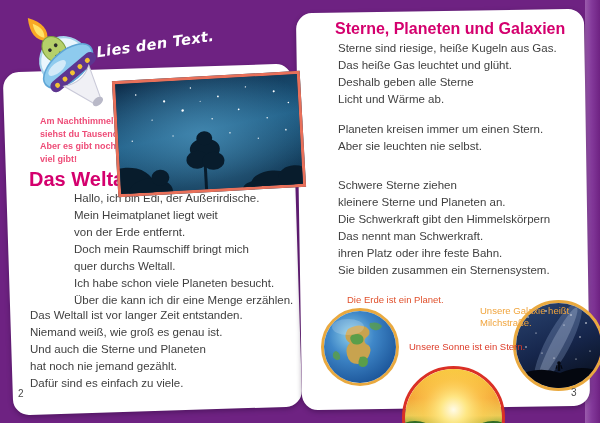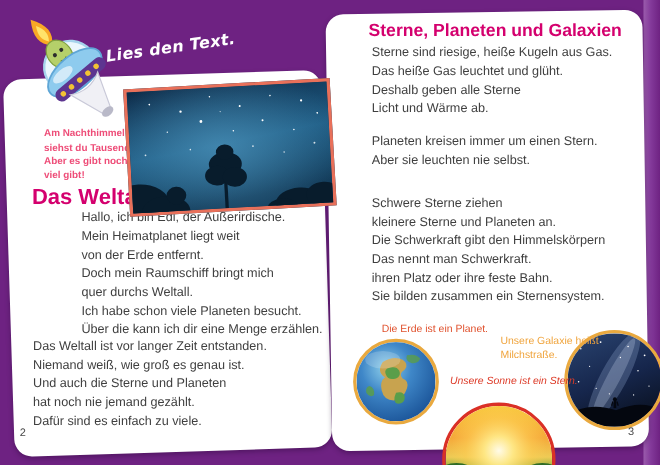--- a/index.html
+++ b/index.html
@@ -24,22 +24,22 @@
   .heading-left{left:29px;top:168px;font-size:20px;}
   .heading-right{left:335px;top:20px;font-size:16px;}
   .intro{position:absolute;left:40px;top:115px;width:130px;color:var(--intro-pink,#ee4d78);
          font-size:9px;line-height:12.5px;font-weight:700;z-index:2;}
   .pagenum{position:absolute;color:#4a4a4a;font-size:10px;z-index:2;}
   .pagenum-2{left:18px;top:388px;}
   .pagenum-3{left:571px;top:387px;}
 
   .caption{position:absolute;font-size:9.5px;line-height:11.5px;z-index:3;}
   .cap-earth{left:347px;top:294px;color:var(--caption-earth,#e0512d);}
-  .cap-galaxy{left:455px;top:305px;color:var(--caption-galaxy,#f0a43c);}
-  .cap-sun{left:409px;top:341px;color:var(--caption-sun,#dd3b28);font-style:italic;}
+  .cap-galaxy{left:480px;top:305px;color:var(--caption-galaxy,#f0a43c);}
+  .cap-sun{left:409px;top:341px;color:var(--caption-sun,#dd3b28);}
 
   .photo{
     position:absolute;left:115px;top:76px;width:182px;height:110px;z-index:2;
     border:3px solid var(--photo-border,#e8705a);transform:rotate(-3.2deg);
     background:#123a58;
   }
   .photo svg{display:block;width:100%;height:100%;}
 
   .circle-img{position:absolute;border-radius:50%;overflow:hidden;z-index:2;}
   .circle-img svg{display:block;width:100%;height:100%;}

